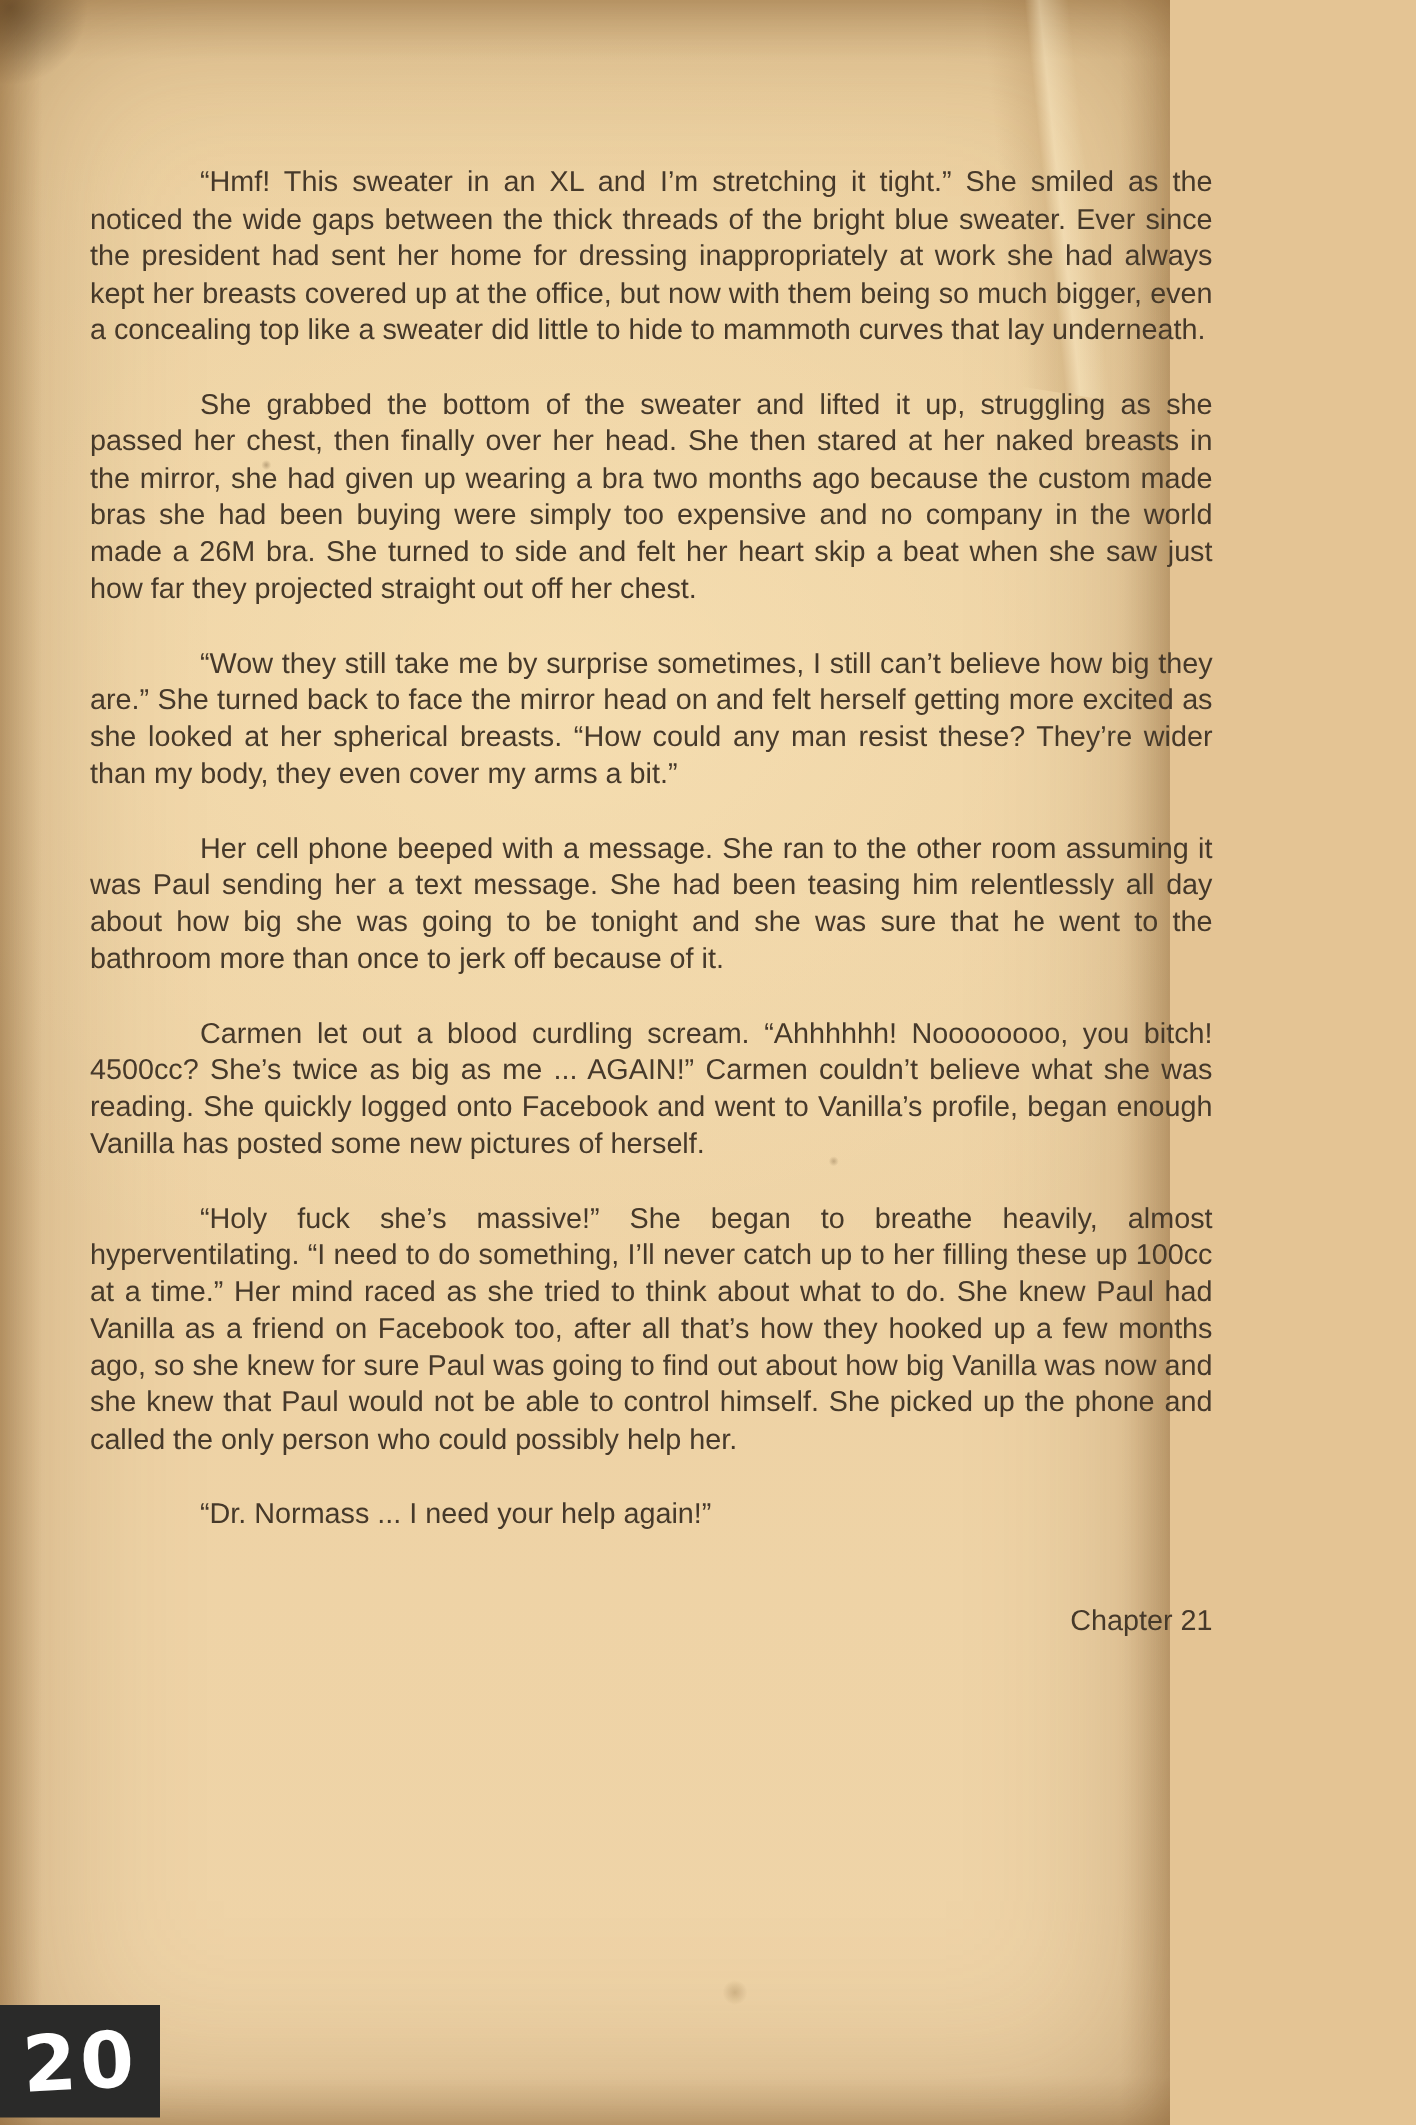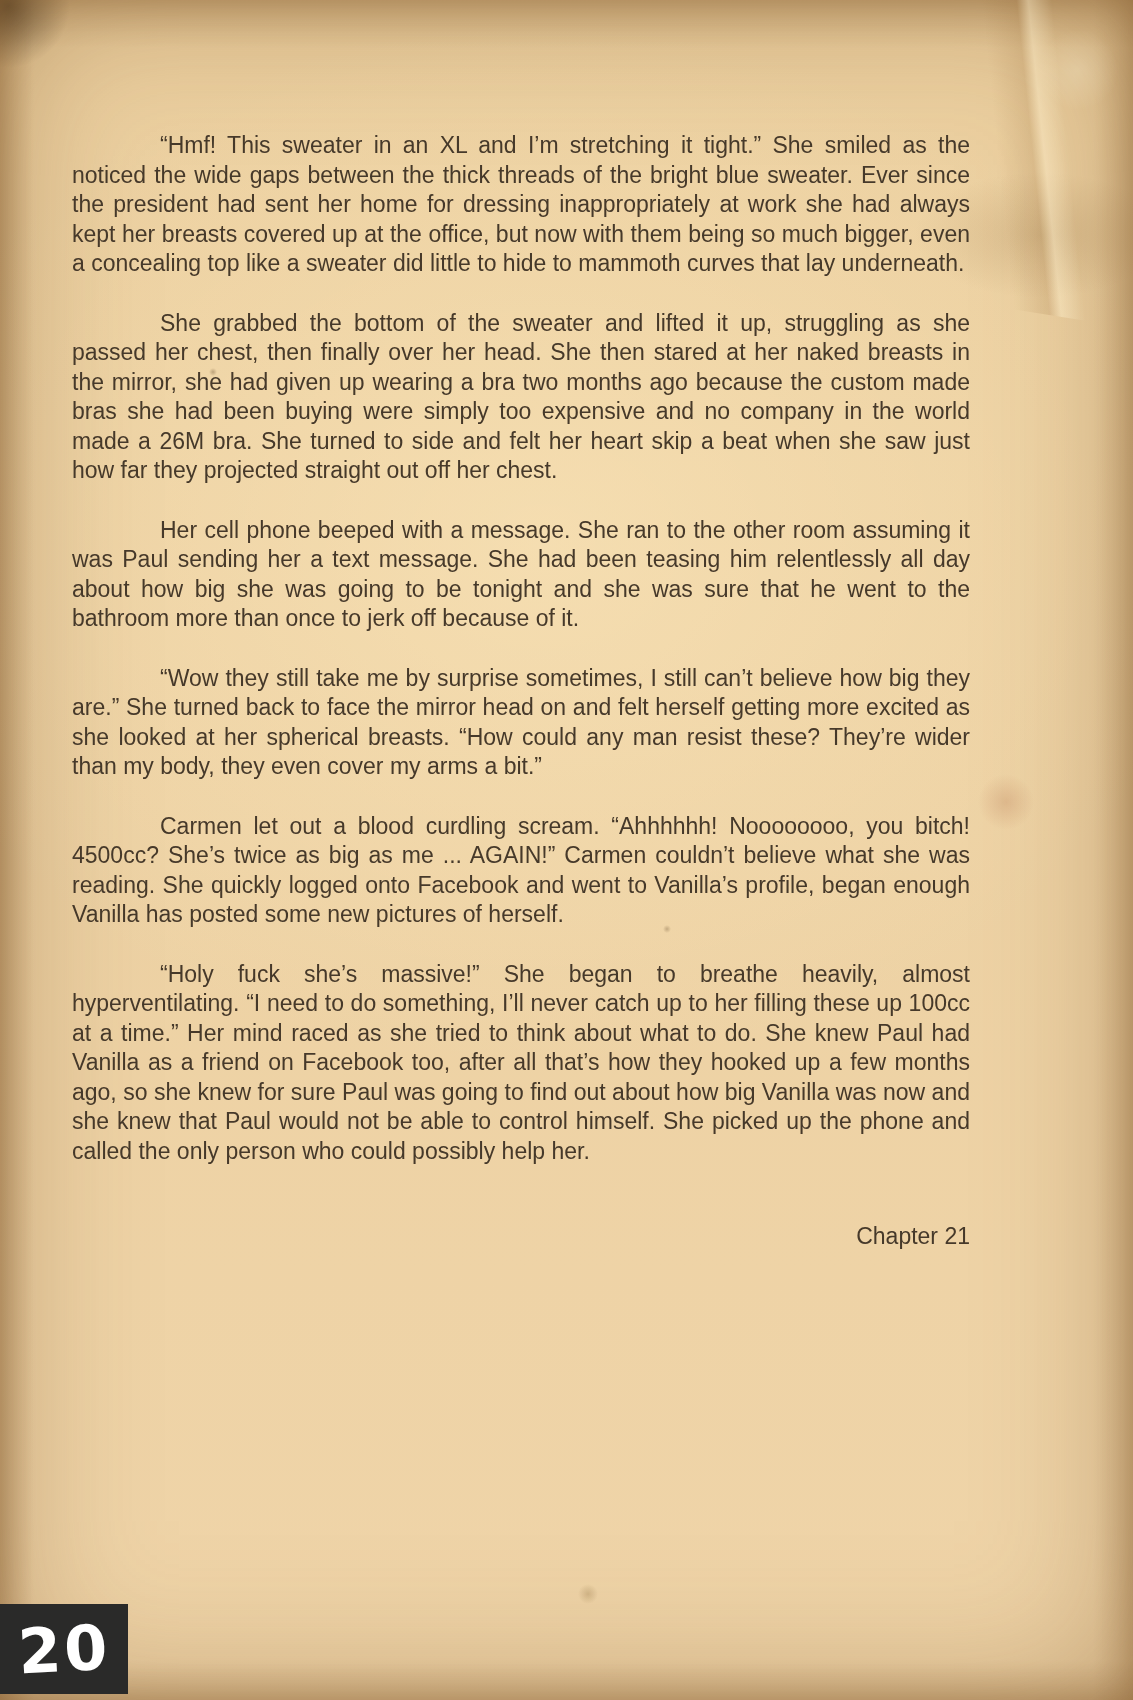--- a/index.html
+++ b/index.html
@@ -6,21 +6,21 @@
     margin: 0;
     padding: 0;
     width: 1133px;
     height: 1700px;
     overflow: hidden;
     background: #e4c494;
     font-family: "Liberation Sans", sans-serif;
   }
   .paper {
     position: relative;
-    width: 1133px;
+    width: 936px;
     height: 1700px;
     background-color: #eed2a4;
     background-image:
       
       radial-gradient(circle at 8px 6px, rgba(45,33,18,0.60), rgba(45,33,18,0.0) 62px),
       
       radial-gradient(circle at 1006px 802px, rgba(170,92,58,0.22), rgba(170,92,58,0.0) 28px),
       
       radial-gradient(ellipse 180px 90px at 1040px 235px, rgba(125,88,42,0.18), rgba(125,88,42,0.0) 70%),
       
@@ -95,23 +95,24 @@
 </style>
 </head>
 <body>
 
 <div class="paper">
   <div class="crease"></div>
 
   <div class="content">
     <p class="para">“Hmf!  This sweater in an XL and I’m stretching it tight.”  She smiled as the noticed the wide gaps between the thick threads of the bright blue sweater.  Ever since the president had sent her home for dressing inappropriately at work she had always kept her breasts covered up at the office, but now with them being so much bigger, even a concealing top like a sweater did little to hide to mammoth curves that lay underneath.</p>
     <p class="para">She grabbed the bottom of the sweater and lifted it up, struggling as she passed her chest, then finally over her head.  She then stared at her naked breasts in the mirror, she had given up wearing a bra two months ago because the custom made bras she had been buying were simply too expensive and no company in the world made a 26M bra.  She turned to side and felt her heart skip a beat when she saw just how far they projected straight out off her chest.</p>
+    <p class="para">“Wow they still take me by surprise sometimes, I still can’t believe how big they are.”  She turned back to face the mirror head on and  felt herself getting more excited as she looked at her spherical breasts.  “How could any man resist these?  They’re wider than my body, they even cover my arms a bit.”</p>
     <p class="para">Her cell phone beeped with a message.  She ran to the other room assuming it was Paul sending her a text message.  She had been teasing him relentlessly all day about how big she was going to be tonight and she was sure that he went to the bathroom more than once to jerk off because of it.</p>
-    <p class="para">“Wow they still take me by surprise sometimes, I still can’t believe how big they are.”  She turned back to face the mirror head on and  felt herself getting more excited as she looked at her spherical breasts.  “How could any man resist these?  They’re wider than my body, they even cover my arms a bit.”</p>
     <p class="para">Carmen let out a blood curdling scream.  “Ahhhhhh!  Noooooooo, you bitch!  4500cc?  She’s twice as big as me ... AGAIN!”  Carmen couldn’t believe what she was reading.  She quickly logged onto Facebook and went to Vanilla’s profile, began enough Vanilla has posted some new pictures of herself.</p>
     <p class="para">“Holy fuck she’s massive!”  She began to breathe heavily, almost hyperventilating.  “I need to do something, I’ll never catch up to her filling these up 100cc at a time.”  Her mind raced as she tried to think about what to do.  She knew Paul had Vanilla as a friend on Facebook too, after all that’s how they hooked up a few months ago, so she knew for sure Paul was going to find out about how big Vanilla was now and she knew that Paul would not be able to control himself.  She picked up the phone and called the only person who could possibly help her.</p>
+    <p class="para">“Dr. Normass ... I need your help again!”</p>
     <p class="chapter">Chapter 21</p>
   </div>
 
   <div class="page-number-box">
     <span>20</span>
   </div>
 </div>
 
 </body></html>

